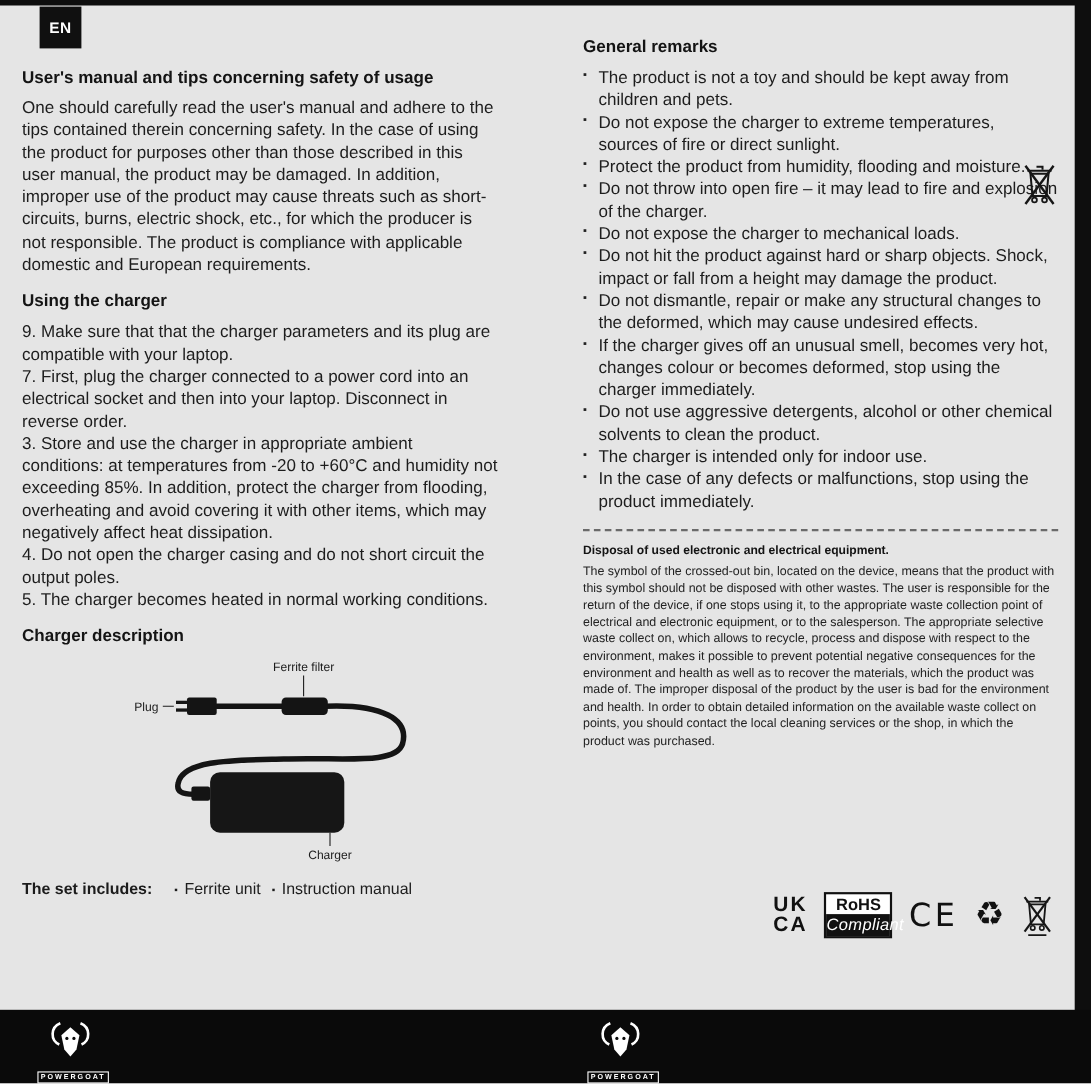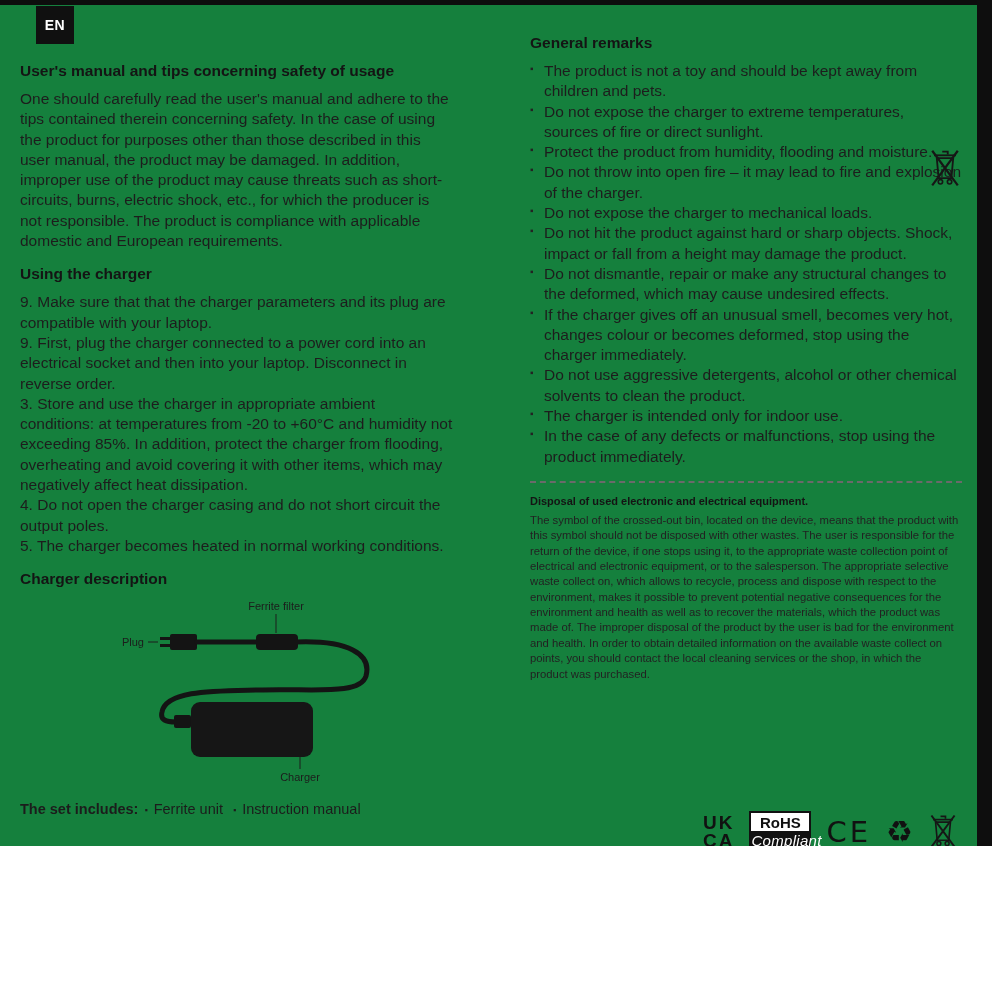--- a/index.html
+++ b/index.html
@@ -1,20 +1,20 @@
 <!DOCTYPE html>
 <html><head>
 <meta charset="utf-8">
 <style>
   * { box-sizing: border-box; margin: 0; padding: 0; }
   html,body { background:#ffffff; }
   .page {
     position: relative;
-    width: 992px; height: 846px;
-    background: #15803d;
+    width: 992px; height: 990px;
+    background: #e5e5e5;
     font-family: "Liberation Sans", sans-serif;
     color: #1c1c1c;
     overflow: hidden;
   }
   .top-strip { position:absolute; top:0; left:0; right:0; height:5px; background:#0d0d0d; }
   .right-strip { position:absolute; top:0; right:0; width:15px; height:925px; background:#0e0e0e; }
 
   .en-badge {
     position:absolute; left:36px; top:6px; width:38px; height:38px;
     background:#101010; color:#ffffff; font-weight:bold; font-size:14px;
@@ -41,21 +41,21 @@
 
   .divider { border:none; border-top:2px dashed #6a6a6a; margin:14px 0 12px; }
 
   .disposal-h { font-size:11px; font-weight:700; margin:0 0 6px; color:#141414; }
   .disposal-b { font-size:11.3px; line-height:1.36; color:#222; }
 
   
   .diagram { display:block; margin:4px 0 0 28px; }
 
   .set-line { font-size:14.5px; margin-top:16px; }
-  .set-line b { font-weight:700; margin-right:6px; }
+  .set-line b { font-weight:700; margin-right:20px; }
   .inline-bullet { margin-right:10px; }
   .inline-bullet::before { content:"▪"; font-size:9px; margin-right:6px; vertical-align:1px; }
 
   
   .weee-small { position:absolute; left:928px; top:148px; }
 
   
   .marks { position:absolute; left:703px; top:811px; display:flex; align-items:center; gap:15px; }
   .ukca { font-weight:700; font-size:19px; line-height:0.95; letter-spacing:2px; color:#111; }
   .rohs { border:2.5px solid #111; width:62px; text-align:center; background:#fff; }
@@ -83,21 +83,21 @@
   <div class="right-strip"></div>
 
   <div class="en-badge">EN</div>
 
   <div class="col col-left">
     <h2>User's manual and tips concerning safety of usage</h2>
     <p class="body para">One should carefully read the user's manual and adhere to the tips contained therein concerning safety. In the case of using the product for purposes other than those described in this user manual, the product may be damaged. In addition, improper use of the product may cause threats such as short-circuits, burns, electric shock, etc., for which the producer is not responsible. The product is compliance with applicable domestic and European requirements.</p>
 
     <h2 class="sec">Using the charger</h2>
     <p class="body">9. Make sure that that the charger parameters and its plug are compatible with your laptop.</p>
-    <p class="body">9. First, plug the charger connected to a power cord into an electrical socket and then into your laptop. Disconnect in reverse order.</p>
+    <p class="body">7. First, plug the charger connected to a power cord into an electrical socket and then into your laptop. Disconnect in reverse order.</p>
     <p class="body">3. Store and use the charger in appropriate ambient conditions: at temperatures from -20 to +60°C and humidity not exceeding 85%. In addition, protect the charger from flooding, overheating and avoid covering it with other items, which may negatively affect heat dissipation.</p>
     <p class="body">4. Do not open the charger casing and do not short circuit the output poles.</p>
     <p class="body">5. The charger becomes heated in normal working conditions.</p>
 
     <h2 class="sec">Charger description</h2>
 
     <svg class="diagram" width="400" height="188" viewBox="0 0 400 188">
 
       <text x="228" y="13" font-size="11" text-anchor="middle" fill="#1c1c1c">Ferrite filter</text>
       <line x1="228" y1="17" x2="228" y2="36" stroke="#1c1c1c" stroke-width="1"></line>

